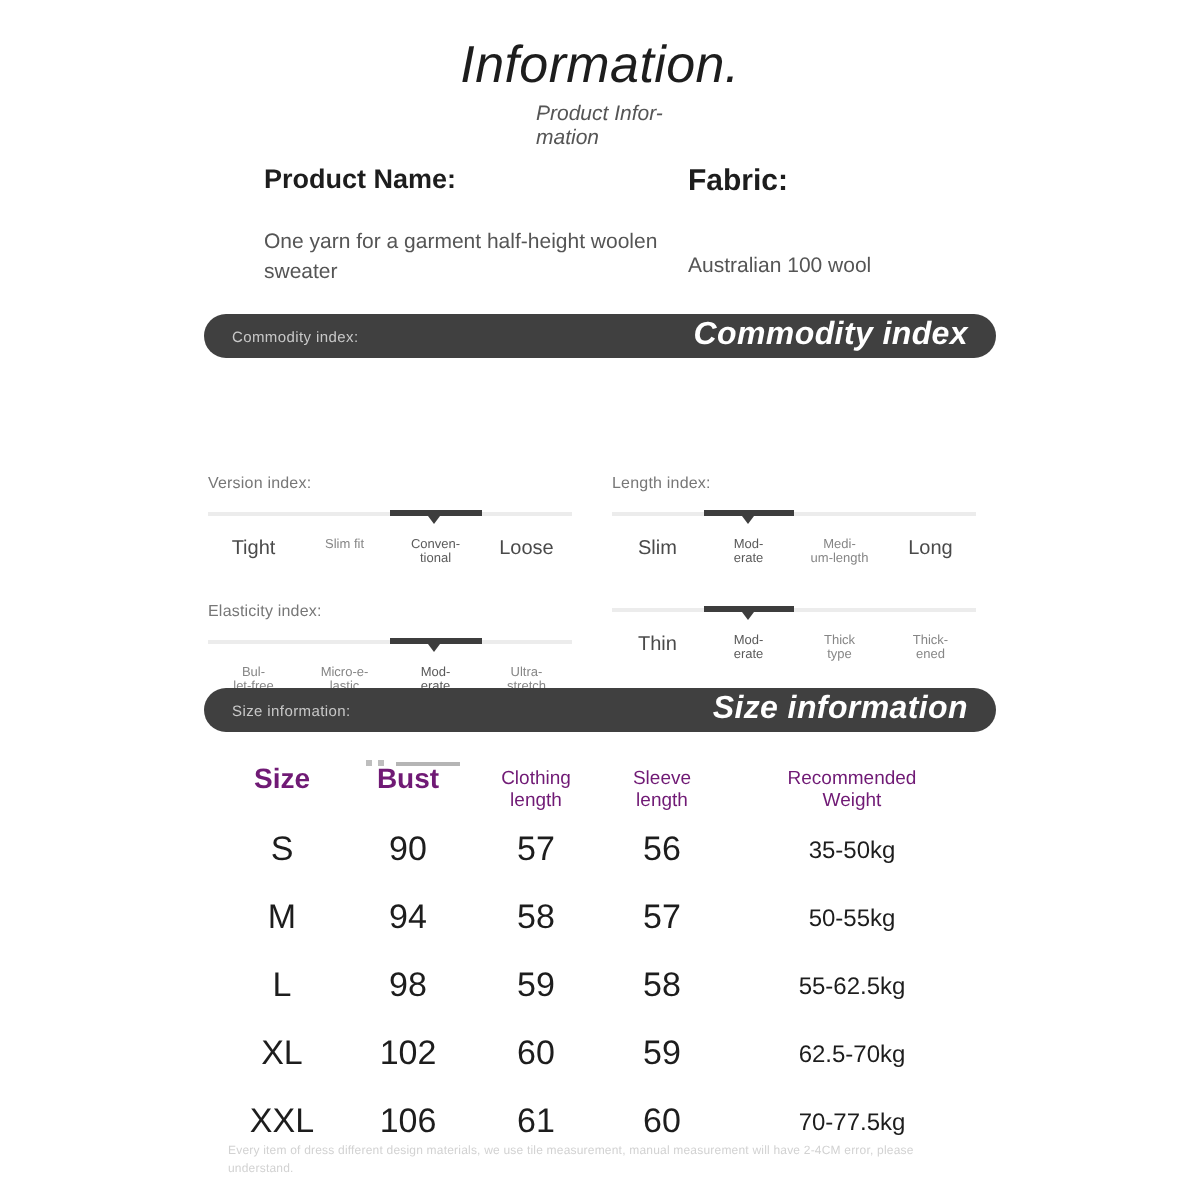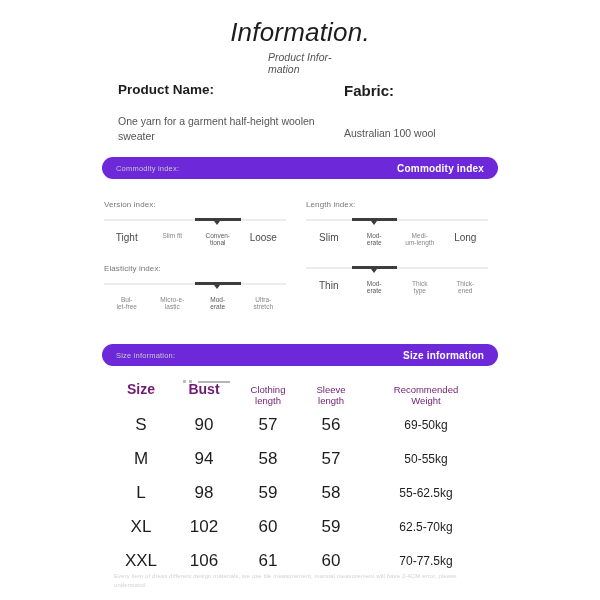--- a/index.html
+++ b/index.html
@@ -54,21 +54,21 @@
   .info-row {
     position: absolute;
     top: 82px;
     left: 0;
     width: 600px;
   }
   .info-col {
     position: absolute;
     top: 0;
   }
-  .info-col.left { left: 118px; width: 200px; }
+  .info-col.left { left: 132px; width: 200px; }
   .info-col.right { left: 344px; width: 220px; }
   .info-label {
     font-size: 13.5px;
     font-weight: bold;
     color: #1d1d1d;
     line-height: 1.2;
   }
   .info-label.big {
     font-size: 15px;
   }
@@ -81,52 +81,54 @@
   .info-value.mid {
     margin-top: 26px;
   }
 
   
   .section-bar {
     position: absolute;
     left: 102px;
     width: 396px;
     height: 22px;
-    background: #6d28d9;
+    background: #404040;
     border-radius: 11px;
     display: flex;
     align-items: center;
     justify-content: space-between;
     box-sizing: border-box;
     padding: 0 14px;
   }
   .bar-left {
     font-size: 7.5px;
     color: #c8c8c8;
     letter-spacing: 0.2px;
   }
   .bar-right {
-    font-size: 10px;
+    font-size: 16px;
     font-weight: bold;
     color: #ffffff;
     letter-spacing: 0.2px;
+    font-style: italic;
   }
   #bar-commodity { top: 157px; }
   #bar-size { top: 344px; }
 
   
   .indices {
     position: absolute;
     top: 200px;
     left: 0;
     width: 600px;
   }
   .index-block {
     position: absolute;
     width: 182px;
+    margin-top: 37px;
   }
   .index-block.c1 { left: 104px; }
   .index-block.c2 { left: 306px; }
   .index-block.r1 { top: 0; }
   .index-block.r2 { top: 64px; }
 
   .index-title {
     font-size: 8px;
     color: #777777;
     margin-bottom: 7px;
@@ -377,21 +379,21 @@
       <div class="cell c-cloth">Clothing<br>length</div>
       <div class="cell c-sleeve">Sleeve<br>length</div>
       <div class="cell c-weight">Recommended<br>Weight</div>
     </div>
 
     <div class="trow body">
       <div class="cell c-size">S</div>
       <div class="cell c-bust">90</div>
       <div class="cell c-cloth">57</div>
       <div class="cell c-sleeve">56</div>
-      <div class="cell c-weight">69-50kg</div>
+      <div class="cell c-weight">35-50kg</div>
     </div>
 
     <div class="trow body">
       <div class="cell c-size">M</div>
       <div class="cell c-bust">94</div>
       <div class="cell c-cloth">58</div>
       <div class="cell c-sleeve">57</div>
       <div class="cell c-weight">50-55kg</div>
     </div>
 

